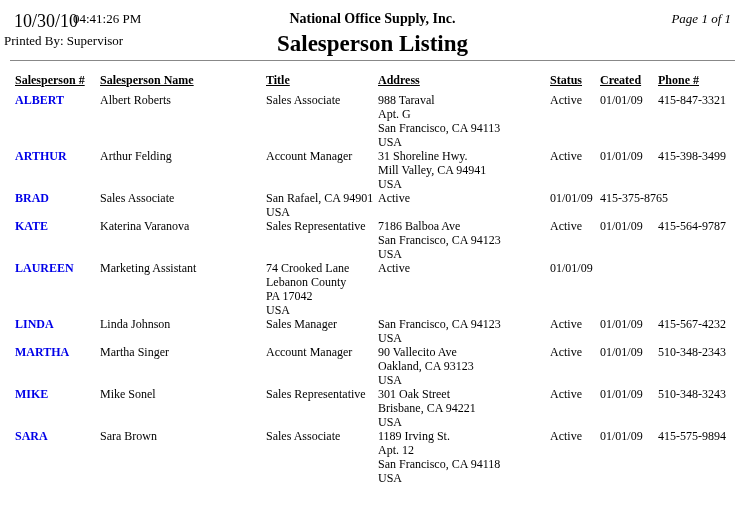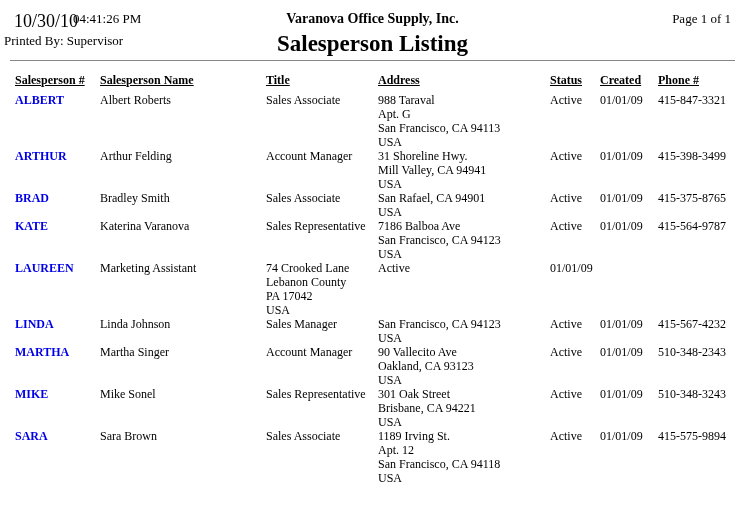--- a/index.html
+++ b/index.html
@@ -12,21 +12,21 @@
     overflow: hidden;
   }
   .abs { position: absolute; }
 
   
   .print-date   { left: 14px;  top: 11px; font-size: 18px; }
   .print-time   { left: 73px;  top: 11px; font-size: 13px; }
   .printed-by   { left: 4px;  top: 33px; font-size: 13px; }
   .company-name { left: 0; right: 0; top: 11px; text-align: center; font-size: 14px; font-weight: bold; }
   .report-title { left: 0; right: 0; top: 31px; text-align: center; font-size: 23px; font-weight: bold; }
-  .page-label   { right: 14px; top: 11px; font-size: 13px; }
+  .page-label   { right: 14px; top: 11px; font-size: 13px; font-style: italic; }
   .header-rule  { left: 10px; right: 10px; top: 60px; border-top: 1px solid var(--rule-color, #888); height: 0; }
 
   
   .report-table { position: absolute; left: 15px; top: 73px; width: 716px; }
   .grid-row {
     display: grid;
     grid-template-columns: 85px 166px 112px 172px 50px 58px 1fr;
     align-items: start;
   }
   .col-head {
@@ -48,21 +48,21 @@
     cursor: pointer;
   }
   .addr-cell div { line-height: 14px; }
 </style>
 </head>
 <body style="--code-blue: #0000E8; --rule-color: #888888;">
 
 <div class="abs print-date">10/30/10</div>
 <div class="abs print-time">04:41:26 PM</div>
 <div class="abs printed-by">Printed By: Supervisor</div>
-<div class="abs company-name">Varanova Office Supply, Inc.</div>
+<div class="abs company-name">National Office Supply, Inc.</div>
 <div class="abs report-title">Salesperson Listing</div>
 <div class="abs page-label">Page 1 of 1</div>
 <div class="abs header-rule"></div>
 
 <div class="report-table">
   <div class="grid-row">
     <div class="col-head">Salesperson #</div>
     <div class="col-head">Salesperson Name</div>
     <div class="col-head">Title</div>
     <div class="col-head">Address</div>
@@ -95,21 +95,20 @@
           <div>Mill Valley, CA 94941</div>
           <div>USA</div>
         </div>
     <div class="cell">Active</div>
     <div class="cell">01/01/09</div>
     <div class="cell">415-398-3499</div>
   </div>
 
   <div class="grid-row">
     <div class="cell code-cell">BRAD</div>
-    <div class="cell">Bradley Smith</div>
     <div class="cell">Sales Associate</div>
     <div class="cell addr-cell">
           <div>San Rafael, CA 94901</div>
           <div>USA</div>
         </div>
     <div class="cell">Active</div>
     <div class="cell">01/01/09</div>
     <div class="cell">415-375-8765</div>
   </div>
 

